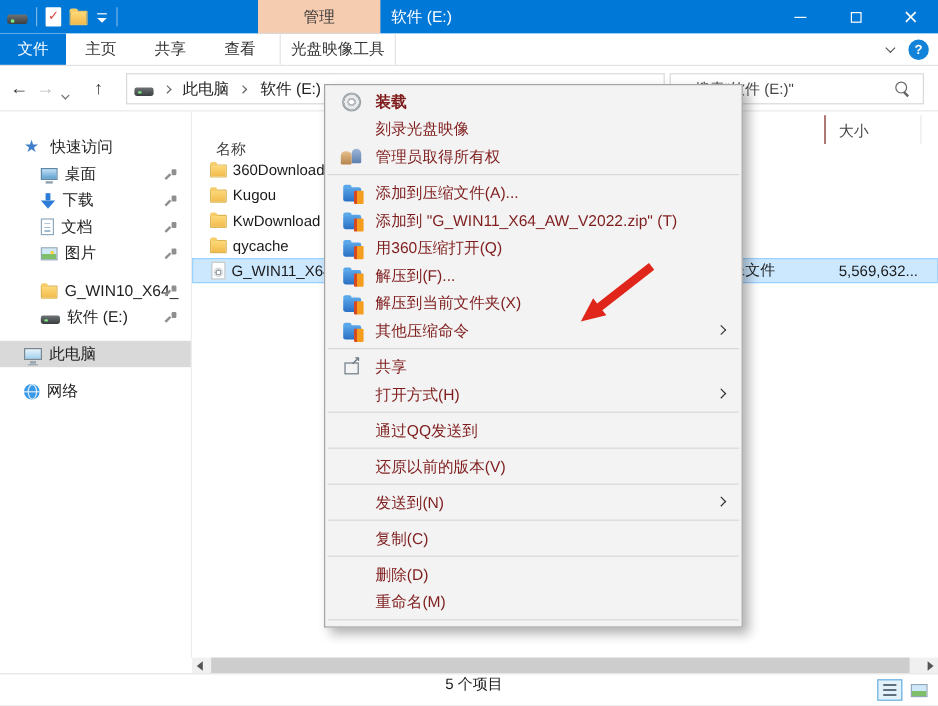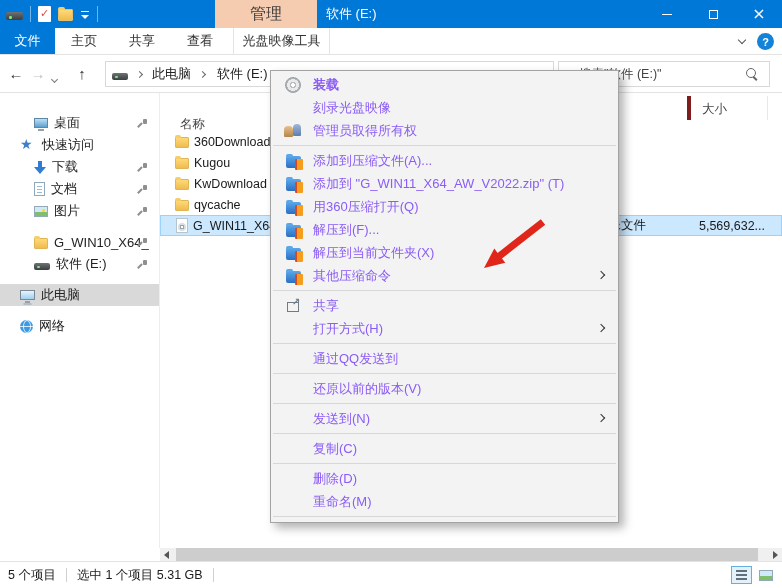--- a/index.html
+++ b/index.html
@@ -15,21 +15,21 @@
   .ic { display:inline-block; position:relative; width:16px; height:16px; flex:none; }
   .drive-ic { width:17px; height:8px; margin-top:4px; border-radius:2px; background:linear-gradient(#6d7control4,#3a3e41); background:linear-gradient(#6d7274,#3a3e41); }
   .drive-ic::after { content:""; position:absolute; left:3px; bottom:1.5px; width:2.5px; height:2.5px; border-radius:50%; background:#7de87f; }
   .qat-doc { width:13px; height:16px; background:#fff; border-radius:1px; }
   .qat-doc::after { content:"\2713"; position:absolute; left:2px; top:1px; color:#e04a3f; font-size:11px; font-weight:bold; }
   .folder-sh { width:15px; height:12px; margin-top:2px; border-radius:1px; background:linear-gradient(#ffd978,#f0bb4d); border:1px solid #e3c06a; }
   .folder-sh::before { content:""; position:absolute; top:-3px; left:-1px; width:7px; height:3px; border-radius:2px 2px 0 0; background:#f6cd6a; }
   .qat-drop { width:10px; height:10px; margin-top:3px; }
   .qat-drop::before { content:""; position:absolute; top:0; left:1px; width:8px; height:1.5px; background:#fff; }
   .qat-drop::after { content:""; position:absolute; top:4px; left:1px; border-left:4px solid transparent; border-right:4px solid transparent; border-top:4px solid #fff; }
-  .tab-manage { position:absolute; left:215px; top:0; width:102px; height:28px; background:#f5ccb0; color:#3b3b3b; font-size:16px; display:flex; align-items:center; justify-content:center; }
+  .tab-manage { position:absolute; left:215px; top:0; width:102px; height:28px; background:#f5ccb0; color:#3b3b3b; font-size:13px; display:flex; align-items:center; justify-content:center; }
   .win-title { position:absolute; left:326px; top:0; height:28px; display:flex; align-items:center; color:#fff; font-size:13px; }
   .win-controls { position:absolute; right:0; top:0; height:28px; display:flex; }
   .wbtn { width:46px; height:28px; display:flex; align-items:center; justify-content:center; }
   .glyph-min { width:10px; height:1px; background:#fff; }
   .glyph-max { width:9px; height:9px; border:1px solid #fff; }
   .glyph-close { color:#fff; font-size:16px; line-height:1; font-family:"DejaVu Sans",sans-serif; }
   
   .menubar { position:absolute; left:0; top:28px; width:782px; height:27px; background:#fff; border-bottom:1px solid #e3e3e3; display:flex; align-items:stretch; font-size:13px; }
   .file-btn { width:55px; background:#0078d7; color:#fff; display:flex; align-items:center; justify-content:center; }
   .mtab { padding:0 16px; display:flex; align-items:center; color:#333; }
@@ -82,44 +82,44 @@
   .ic[data-icon="this-pc"]::after { content:""; position:absolute; left:4px; bottom:-4px; width:5px; height:2px; background:#93a1ad; box-shadow:-2px 2px 0 -0.5px #93a1ad, 2px 2px 0 -0.5px #93a1ad; }
   .ic[data-icon="network"] { width:13px; height:13px; margin-top:1px; border-radius:50%; background:#3b9ae8; }
   .ic[data-icon="network"]::before { content:""; position:absolute; left:0; right:0; top:6px; height:1px; background:rgba(255,255,255,.8); }
   .ic[data-icon="network"]::after { content:""; position:absolute; left:3px; top:0; bottom:0; width:6px; border-radius:50%; border:1px solid rgba(255,255,255,.8); }
   .ic[data-icon="disc-image"] { width:12px; height:15px; background:#fff; border:1px solid #b8c4cc; }
   .ic[data-icon="disc-image"]::after { content:""; position:absolute; left:1px; top:4px; width:8px; height:8px; border-radius:50%; background:radial-gradient(circle,#ffffff 0 1.5px,#9aa4aa 1.5px 2.5px,#d7dde0 2.5px 4px); }
   
   .filearea { position:absolute; left:160px; top:0; width:622px; height:455px; }
   .col-headers { position:relative; height:26px; margin-top:3px; font-size:12.5px; color:#444; }
   .colh-name { position:absolute; left:20px; top:20px; }
-  .colh-size { position:absolute; left:527px; top:0; width:81px; padding:5px 0 0 11px; height:24px; border-left:4px solid #7f1d1d; border-right:1px solid #e8e8e8; }
+  .colh-size { position:absolute; left:527px; top:0; width:81px; padding:5px 0 0 11px; height:24px; border-left:1px solid #7f1d1d; border-right:1px solid #e8e8e8; }
   .rows { position:relative; margin-top:9px; }
   .frow { position:relative; height:21px; display:flex; align-items:center; gap:5px; padding-left:15px; font-size:12.5px; color:#1a1a1a; }
   .frow.selected { background:#cce8ff; border:1px solid #99d1ff; }
   .ftype { position:absolute; left:410px; }
   .fsize { position:absolute; right:16px; text-align:right; }
   
   .hscroll { position:absolute; left:160px; top:548px; width:622px; height:13px; background:#f0f0f0; }
   .hs-btn { position:absolute; top:0; width:13px; height:13px; display:flex; align-items:center; justify-content:center; }
   .hs-left { left:0; } .hs-right { right:0; }
   .tri-l { width:0; height:0; border-top:4px solid transparent; border-bottom:4px solid transparent; border-right:5px solid #555; }
   .tri-r { width:0; height:0; border-top:4px solid transparent; border-bottom:4px solid transparent; border-left:5px solid #555; }
   .hs-thumb { position:absolute; left:16px; top:0; width:582px; height:13px; background:#cdcdcd; }
   
-  .statusbar { position:absolute; left:0; top:561px; width:782px; height:27px; background:#fff; border-top:1px solid #e3e3e3; display:flex; align-items:center; padding-left:8px; gap:10px; font-size:12.5px; color:#1a1a1a; }
+  .statusbar { position:absolute; left:0; top:561px; width:782px; height:27px; background:#fff; border-top:1px solid #e3e3e3; display:flex; align-items:center; padding-left:8px; gap:10px; font-size:12.5px; color:#1a1a1a;flex-direction:column; }
   .sb-sep { width:1px; height:14px; background:#d0d0d0; }
   .view-btns { position:absolute; right:6px; top:4px; display:flex; gap:3px; }
   .vbtn { width:21px; height:18px; display:flex; align-items:center; justify-content:center; border:1px solid transparent; }
   .vbtn.selected { border-color:#66afe0; background:#e3f1fb; }
   .glyph-details { width:11px; height:10px; background:repeating-linear-gradient(180deg,#5f6f7e 0 2px,transparent 2px 4px); }
   .glyph-thumbs { width:14px; height:11px; border:1px solid #93a8b8; background:linear-gradient(180deg,#cfe9fb 0 55%,#7fbf6a 55% 100%); }
   
   .context-menu { position:absolute; left:270px; top:70px; width:349px; background:#f3f3f3; border:1px solid #a3a3a3; box-shadow:5px 5px 9px rgba(0,0,0,.3); padding:2px 0; z-index:50; }
-  .mi { position:relative; height:23px; display:flex; align-items:center; font-size:13px; color:#8b5cf6; }
+  .mi { position:relative; height:23px; display:flex; align-items:center; font-size:13px; color:#7f1d1d; }
   .mi-ic-slot { width:20px; margin-left:12px; display:flex; justify-content:center; }
   .mi-label { margin-left:10px; }
   .mi.bold .mi-label { font-weight:bold; }
   .mi-sub { display:none; position:absolute; right:14px; top:8px; width:6px; height:6px; border-right:1.5px solid #333; border-bottom:1.5px solid #333; transform:rotate(-45deg); }
   .mi.submenu .mi-sub { display:block; }
   .mi.separator { height:7px; }
   .mi.separator::after { content:""; position:absolute; left:2px; right:2px; top:3px; height:1px; background:#d7d7d7; }
   
   .ic[data-icon="disc"] { width:16px; height:16px; border-radius:50%; border:1px solid #98a0a4; background:radial-gradient(circle,#ffffff 0 2px,#b9bcbe 2px 3.5px,#e9eaeb 3.5px 6px,#adb3b6 6px 8px); }
   .ic[data-icon="users"] { width:18px; height:13px; }
@@ -201,30 +201,30 @@
     </div>
     <div class="searchbox">
       <span>搜索"软件 (E:)"</span>
       <span class="mag"></span>
     </div>
   </div>
 
   <div class="main">
     <div class="sidebar">
 
+        <div class="snav" data-level="0">
+          <span class="ic" data-icon="quick-access-star"></span>
+          <span class="slabel">快速访问</span>
+
+        </div>
+
         <div class="snav pinned" data-level="1">
           <span class="ic" data-icon="desktop"></span>
           <span class="slabel">桌面</span>
           <span class="pin"></span>
-        </div>
-
-        <div class="snav" data-level="0">
-          <span class="ic" data-icon="quick-access-star"></span>
-          <span class="slabel">快速访问</span>
-
         </div>
 
         <div class="snav pinned" data-level="1">
           <span class="ic" data-icon="download"></span>
           <span class="slabel">下载</span>
           <span class="pin"></span>
         </div>
 
         <div class="snav pinned" data-level="1">
           <span class="ic" data-icon="document"></span>

